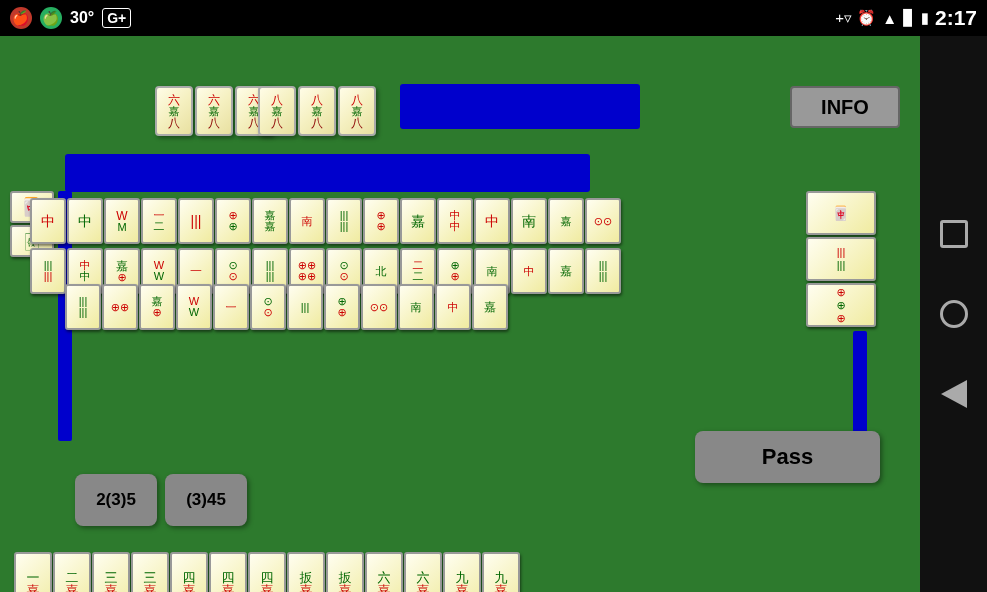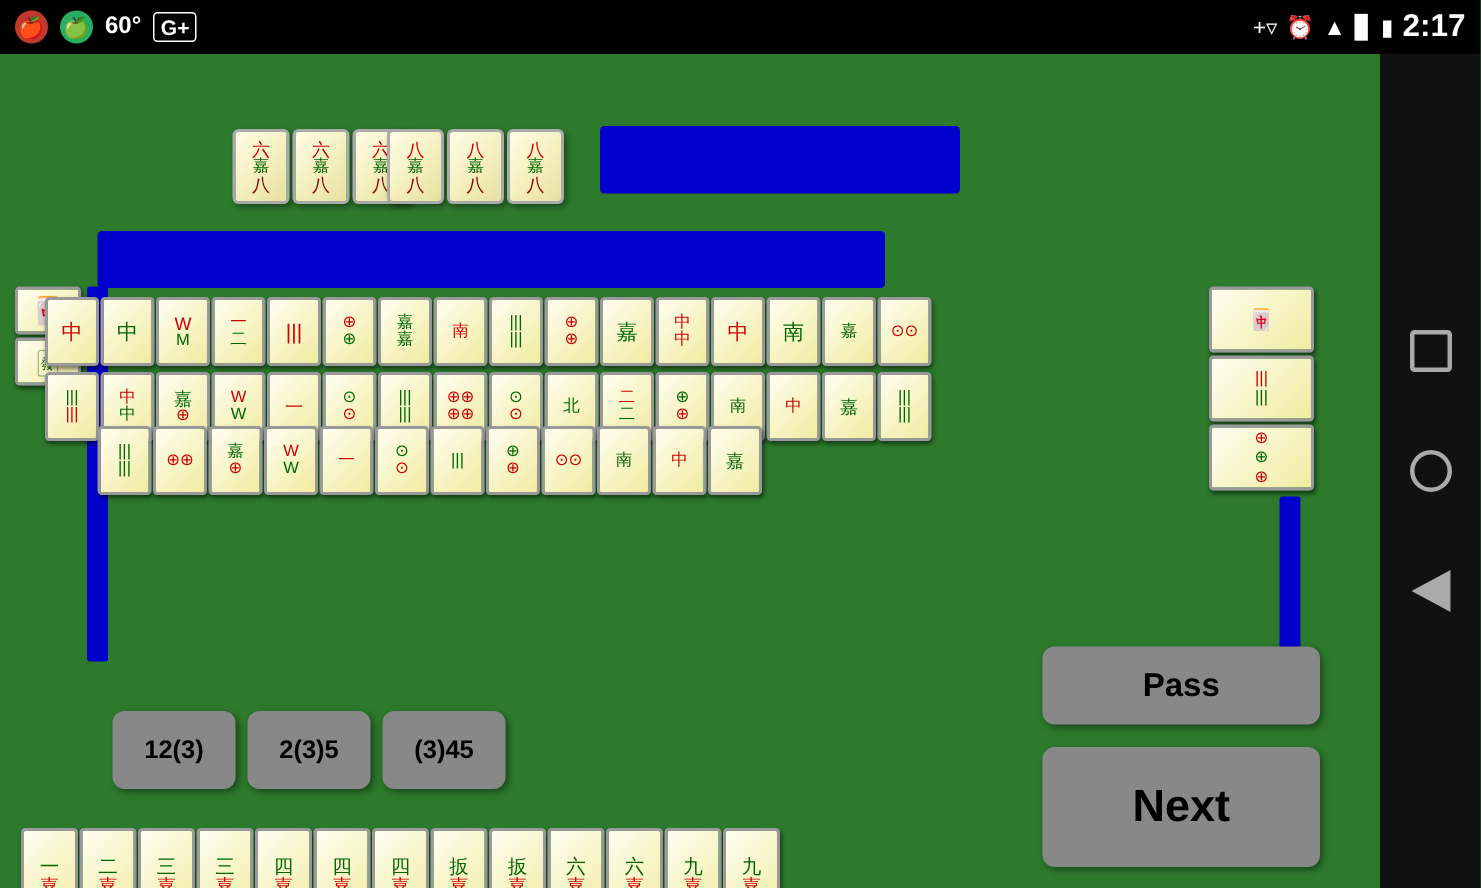--- a/index.html
+++ b/index.html
@@ -375,35 +375,36 @@
     .t { display: flex; flex-direction: column; align-items: center; justify-content: center; line-height: 1.0; }
     .t span { display: block; }
   </style>
 </head>
 <body>
 
 <div id="status-bar">
   <div class="status-left">
     <div class="status-icon apple">🍎</div>
     <div class="status-icon green-apple">🍏</div>
-    <span class="temp-text">60°</span>
+    <span class="temp-text">30°</span>
     <span class="gplus">G+</span>
   </div>
   <div class="status-right">
     <span>+▿</span>
     <span>⏰</span>
     <span>▲</span>
     <span>▊</span>
     <span>▮</span>
     <span class="time-text">2:17</span>
   </div>
 </div>
 
 <div id="game-area">
 
+  <div id="info-button">INFO</div>
 
   <div id="blue-strip-top"></div>
 
   <div id="top-tile-group1">
     <div class="tile">
         <div class="t">
           <span style="font-size:12px;color:#c00">六</span>
           <span style="font-size:11px;color:#006600">嘉</span>
           <span style="font-size:12px;color:#8B0000">八</span>
         </div>
@@ -731,28 +732,26 @@
         <span style="font-size:11px;color:#cc0000">⊕</span>
         <span style="font-size:11px;color:#006600">⊕</span>
         <span style="font-size:11px;color:#cc0000">⊕</span>
       </div>
     </div>
   </div>
 
   <div id="blue-right-bar"></div>
 
   <div id="action-buttons">
-    <button class="action-btn">12(3)</button>
     <button class="action-btn">2(3)5</button>
     <button class="action-btn">(3)45</button>
   </div>
 
   <div id="pass-button">Pass</div>
 
-  <div id="next-button">Next</div>
 
   <div id="bottom-tile-row">
     <div class="bottom-tile">
         <div class="t">
           <span class="char-top">一</span>
           <span class="char-bot">嘉</span>
         </div>
       </div>
     <div class="bottom-tile">
         <div class="t">

